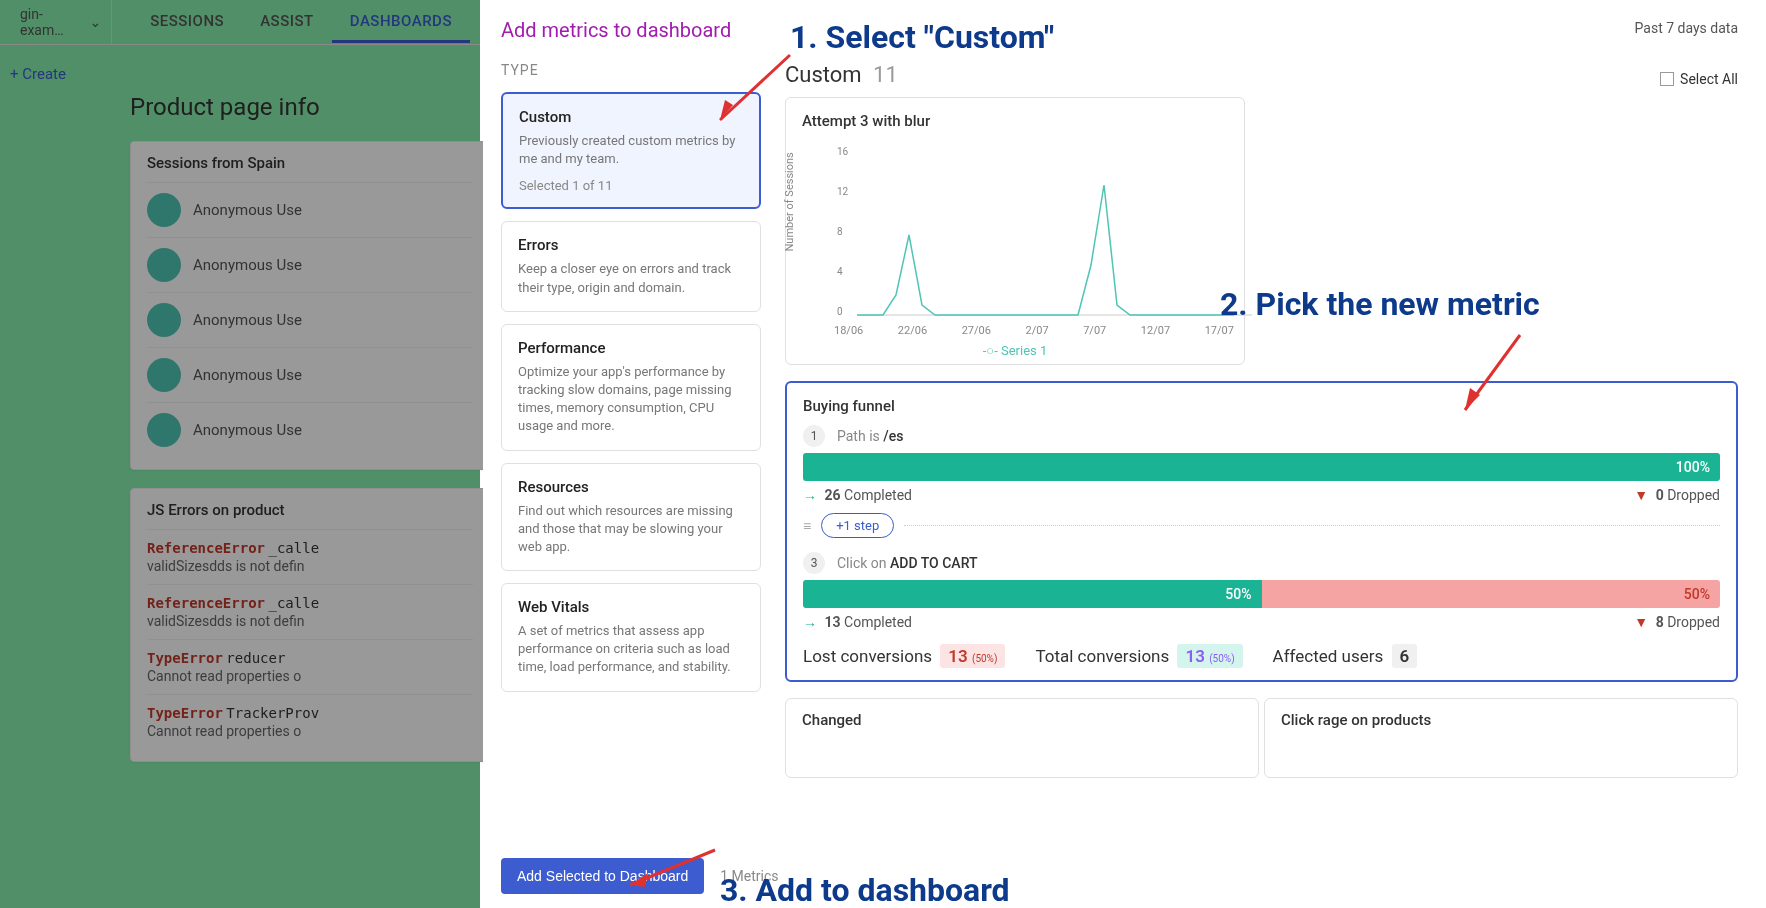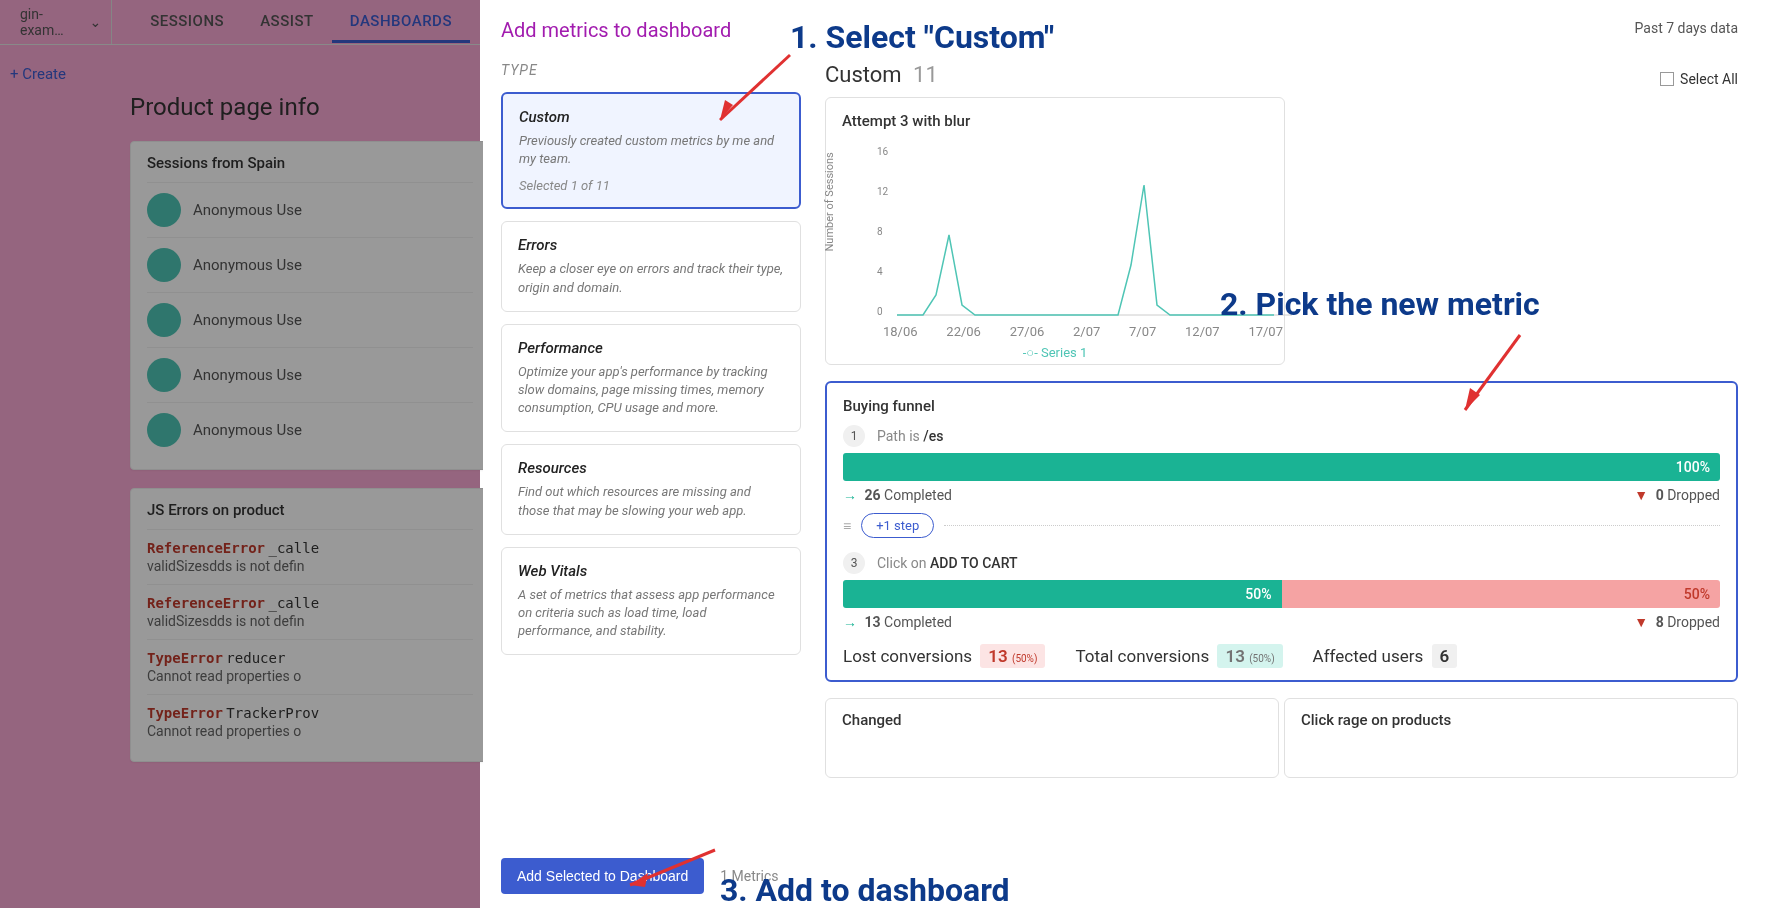--- a/index.html
+++ b/index.html
@@ -1,19 +1,19 @@
 <!DOCTYPE html>
 <html><head>
 <meta charset="utf-8">
 <style>
   * { box-sizing: border-box; margin: 0; padding: 0; }
   body { font-family: -apple-system, BlinkMacSystemFont, 'Segoe UI', Roboto, sans-serif; background: #fff; width: 1766px; height: 908px; overflow: hidden; position: relative; }
   
   
-  .bg-layer { position: absolute; top: 0; left: 0; width: 480px; height: 908px; background: #f9a8d4; filter: brightness(0.6); }
+  .bg-layer { position: absolute; top: 0; left: 0; width: 480px; height: 908px; background: #86efac; filter: brightness(0.6); }
   .bg-header { height: 45px; border-bottom: 1px solid #e5e5e5; display: flex; align-items: center; padding: 0 10px; }
   .bg-proj { font-size: 14px; color: #555; padding: 6px 10px; border-right: 1px solid #ddd; display:flex; align-items:center; }
   .bg-tabs { display: flex; margin-left: 20px; }
   .bg-tab { padding: 10px 18px; font-size: 15px; font-weight: 500; color: #555; letter-spacing: 0.5px; text-transform: uppercase; }
   .bg-tab.active { color: #3c5ccf; border-bottom: 3px solid #3c5ccf; }
   .bg-body { padding: 20px 0 0 10px; }
   .bg-create { color: #3c5ccf; font-size: 15px; }
   .bg-title { font-size: 24px; color: #333; margin: 10px 0 20px 120px; }
   .bg-card { background: #fff; border: 1px solid #eee; border-radius: 4px; margin: 0 0 18px 120px; padding: 12px 16px; width: 360px; box-shadow: 0 1px 2px rgba(0,0,0,0.05);}
   .bg-card-title { font-size: 15px; font-weight: 500; color: #333; margin-bottom: 10px; }
@@ -25,21 +25,21 @@
   .bg-err-msg { color: #333; font-family: monospace; }
   .bg-err-detail { color: #666; font-size: 14px; margin-top: 2px; }
   
   
   .modal { position: absolute; top: 0; left: 483px; right: 0; bottom: 0; background: #fff; }
   .modal-pad { padding: 18px 28px 0 18px; height: 100%; position:relative;}
   .modal-header { font-size: 20px; color: #a21caf; margin-bottom: 20px; }
   .modal-body { display: flex; height: calc(100% - 100px); }
   
   
-  .type-col { width: 300px; flex-shrink: 0; font-style: italic; }
+  .type-col { width: 260px; flex-shrink: 0; }
   .type-label { font-size: 14px; color: #888; letter-spacing: 1px; margin-bottom: 14px; }
   .type-card { border: 1px solid #e0e0e0; border-radius: 6px; padding: 14px 16px; margin-bottom: 12px; }
   .type-card.selected { border: 2px solid #3c5ccf; background: #f0f4ff; }
   .type-card-title { font-size: 15px; font-weight: 500; color: #222; margin-bottom: 6px; }
   .type-card-desc { font-size: 13px; color: #777; line-height: 1.4; }
   .type-card-sel { font-size: 13px; color: #888; margin-top: 10px; }
   
   
   .metrics-col { flex: 1; margin-left: 24px; }
   .metrics-header { display: flex; justify-content: space-between; align-items: flex-end; margin-bottom: 10px; }
@@ -50,21 +50,21 @@
   .selectall-box { width: 14px; height: 14px; border: 1px solid #999; margin-right: 6px; }
   
   .metric-card { border: 1px solid #e0e0e0; border-radius: 6px; padding: 14px 16px; margin-bottom: 16px; }
   .metric-card.selected { border: 2px solid #3c5ccf; }
   .metric-card-title { font-size: 15px; font-weight: 500; color: #333; margin-bottom: 10px; }
   
   
   .chart-wrap { position: relative; height: 210px; }
   .chart-y { position:absolute; left:-6px; top:50%; transform: rotate(-90deg) translateY(-50%); transform-origin: left center; font-size:11px; color:#888; white-space:nowrap;}
   svg.chart { width: 420px; height: 180px; margin-left: 30px;}
-  .x-ticks { display:flex; justify-content:space-between; margin-left:41px; width:400px; font-size:13px; color:#888;align-items:flex-end;}
+  .x-ticks { display:flex; justify-content:space-between; margin-left:32px; width:400px; font-size:11px; color:#888;align-items:flex-end;}
   .legend { text-align: center; font-size: 13px; color: #4fc5b5; margin-top: 6px; }
   
   
   .funnel-step { margin-bottom: 10px; position:relative;}
   .step-head { display: flex; align-items: center; font-size: 14px; color: #555; margin-bottom: 6px; }
   .step-num { width: 22px; height: 22px; border-radius: 50%; background: #f0f0f0; display: flex; align-items: center; justify-content: center; font-size: 12px; margin-right: 12px; }
   .step-path { color: #888; }
   .step-strong { color: #333; font-weight: 500; }
   .bar-row { display: flex; height: 28px; margin-left: 0; border-radius: 3px; overflow: hidden; }
   .bar-green { background: #1ab394; color: #fff; display: flex; align-items: center; justify-content: flex-end; padding-right: 10px; font-size: 14px; font-weight: 500;}
@@ -73,21 +73,21 @@
   .stat-green { color: #1ab394; margin-right: 4px; }
   .stat-red { color: #c0392b; margin-right: 4px; }
   .add-step-row { display:flex; align-items:center; margin: 6px 0 14px 0;}
   .drag-icon { color:#aaa; font-size:14px; margin-right:10px;}
   .add-step { border: 1px solid #3c5ccf; color: #3c5ccf; border-radius: 14px; padding: 4px 14px; font-size: 13px; }
   .dots-line { flex:1; border-top:1px dotted #ccc; margin-left:10px;}
   
   .funnel-summary { display: flex; gap: 30px; font-size: 17px; color: #333; margin-top: 16px; align-items:center;}
   .pill { padding: 2px 8px; border-radius: 3px; font-weight: 600; margin-left:4px;}
   .pill.red { background: #fce4e4; color: #c0392b; }
-  .pill.teal { background: #d4f4ee; color: #737373; }
+  .pill.teal { background: #d4f4ee; color: #8b5cf6; }
   .pill.gray { background: #f0f0f0; color: #333; }
   .pill-sub { font-size: 10px; font-weight:400;}
   
   .small-cards { display: flex; gap: 5px; margin-top: 16px; }
   .small-card { flex: 1; border: 1px solid #e0e0e0; border-radius: 6px; padding: 12px 16px; min-height: 80px;}
   .small-card-title { font-size: 15px; font-weight: 500; color: #333; }
   
   
   .modal-footer { position: absolute; bottom: 0; left: 0; right: 0; padding: 14px 18px; display: flex; align-items: center; background:#fff; }
   .add-btn { background: #3c5ccf; color: #fff; border: none; padding: 10px 16px; border-radius: 4px; font-size: 14px; }

